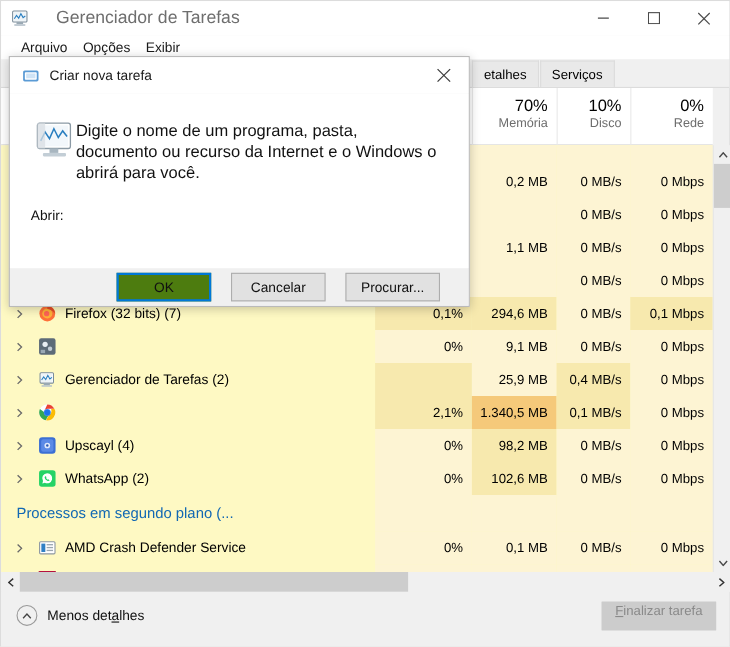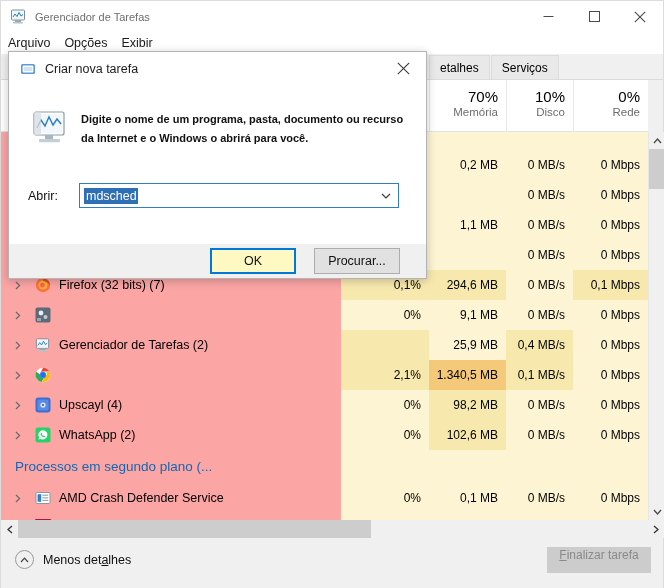--- a/index.html
+++ b/index.html
@@ -23,35 +23,35 @@
   }
 
   
   .titlebar{
     position:absolute; left:0; top:0; width:662px; height:31px;
     background:#ffffff;
     display:flex; align-items:center;
   }
   .tb-icon{ margin-left:9px; width:17px; height:17px; position:relative; }
   .tb-title{
-    margin-left:8px; font-size:11px; color:#6e6e6e;
+    margin-left:24px; font-size:16px; color:#6e6e6e;
     font-family:"Liberation Sans", sans-serif;
   }
   .tb-buttons{ position:absolute; right:0; top:0; display:flex; height:31px; }
   .tb-btn{
     width:46px; height:31px; display:flex; align-items:center; justify-content:center;
     color:#4a4a4a; font-size:13px;
   }
   .tb-btn svg{ display:block; }
 
   
   .menubar{
     position:absolute; left:0; top:31px; width:662px; height:22px;
     background:#ffffff;
-    display:flex; align-items:center; padding-left:0;
+    display:flex; align-items:center; padding-left:11px;
     font-size:12.5px; color:#1a1a1a;
   }
   .menu-item{ padding:2px 7px; }
 
   
   .tabstrip{
     position:absolute; left:0; top:53px; width:662px; height:26px;
     background:#f0f0f0;
     border-bottom:1px solid #dcdcdc;
     display:flex; align-items:flex-end; padding-left:8px;
@@ -75,21 +75,21 @@
     border-left:1px solid #e8e8e8;
     display:flex; flex-direction:column; align-items:flex-end; justify-content:center;
     padding-right:8px; padding-bottom:4px;
   }
   .colhead .pct{ font-size:15px; color:#000; line-height:17px; }
   .colhead .nm{ font-size:11.5px; color:#6d6d6d; line-height:15px; }
 
   
   .listarea{
     position:absolute; left:0; top:131px; width:647px; height:388px;
-    background:#fca5a5; overflow:hidden;
+    background:#fef9c3; overflow:hidden;
   }
   .row{
     position:relative; height:30px; width:647px;
     display:flex; align-items:center;
   }
   .row .chev{
     position:absolute; left:14px; top:0; height:30px;
     display:flex; align-items:center; color:#6a6a6a; font-size:11px;
   }
   .row .ricon{
@@ -197,22 +197,22 @@
   .dlg-close{
     position:absolute; right:0; top:0; width:45px; height:33px;
     display:flex; align-items:center; justify-content:center; color:#3a3a3a;
   }
   .dlg-body{
     position:absolute; left:0; top:33px; width:417px; height:159px;
     background:#ffffff;
   }
   .dlg-bigicon{ position:absolute; left:22px; top:24px; width:44px; height:40px; }
   .dlg-desc{
-    position:absolute; left:72px; top:25px; width:330px;
-    font-size:11px; color:#111; line-height:19px;font-weight:bold;
+    position:absolute; left:60px; top:25px; width:330px;
+    font-size:15px; color:#111; line-height:19px;
   }
   .dlg-openlbl{
     position:absolute; left:19px; top:104px; font-size:12.5px; color:#111;
   }
   .combo{
     position:absolute; left:70px; top:98px; width:320px; height:25px;
     background:#fff; border:1px solid #2e7fc0;
     display:flex; align-items:center;
   }
   .combo-text{
@@ -232,21 +232,21 @@
     position:absolute; left:0; top:192px; width:417px; height:34px;
     background:#f0f0f0;
     display:flex; align-items:center; justify-content:flex-end;
     padding-right:26px; gap:18px;
   }
   .dbtn{
     width:86px; height:26px; background:#e1e1e1; border:1px solid #adadad;
     font-size:12.5px; color:#111;
     display:flex; align-items:center; justify-content:center;
   }
-  .dbtn.default{ border:2px solid #0078d7; background:#fef9c3; }
+  .dbtn.default{ border:2px solid #0078d7; background:#4d7c0f; }
 </style>
 </head>
 <body>
 
 <div id="tm-window">
 
   <div class="titlebar">
     <span class="tb-icon">
       <svg width="17" height="17" viewBox="0 0 17 17">
         <rect x="1.5" y="2" width="13" height="10" rx="1" fill="#fff" stroke="#7a8c99" stroke-width="1"></rect>
@@ -592,27 +592,20 @@
         <rect x="3" y="3" width="30" height="23" rx="2" fill="#ffffff" stroke="#8b9aa5" stroke-width="1.2"></rect>
         <rect x="5" y="5" width="26" height="19" fill="#f2f7fb"></rect>
         <polyline points="6,19 10,11 14,17 18,8 22,16 26,10 30,15" fill="none" stroke="#2a7fc0" stroke-width="1.4"></polyline>
         <rect x="14" y="26" width="8" height="4" fill="#a8b6c0"></rect>
         <rect x="8" y="30" width="21" height="3.2" rx="1" fill="#c3ced6"></rect>
         <rect x="3" y="3" width="7" height="23" fill="#d8dee3" opacity="0.75"></rect>
       </svg>
     </span>
     <div class="dlg-desc">Digite o nome de um programa, pasta, documento ou recurso da Internet e o Windows o abrirá para você.</div>
     <span class="dlg-openlbl">Abrir:</span>
-    <div class="combo">
-      <span class="combo-text" title="">mdsched</span>
-      <span class="combo-caret">
-        <svg width="10" height="6" viewBox="0 0 10 6">
-            <polyline points="1,1 5,5 9,1" fill="none" stroke="#3a3a3a" stroke-width="1.2"></polyline>
-          </svg>
-      </span>
-    </div>
   </div>
 
   <div class="dlg-footer">
     <div class="dbtn default">OK</div>
+    <div class="dbtn">Cancelar</div>
     <div class="dbtn">Procurar...</div>
   </div>
 </div>
 
 </body></html>

